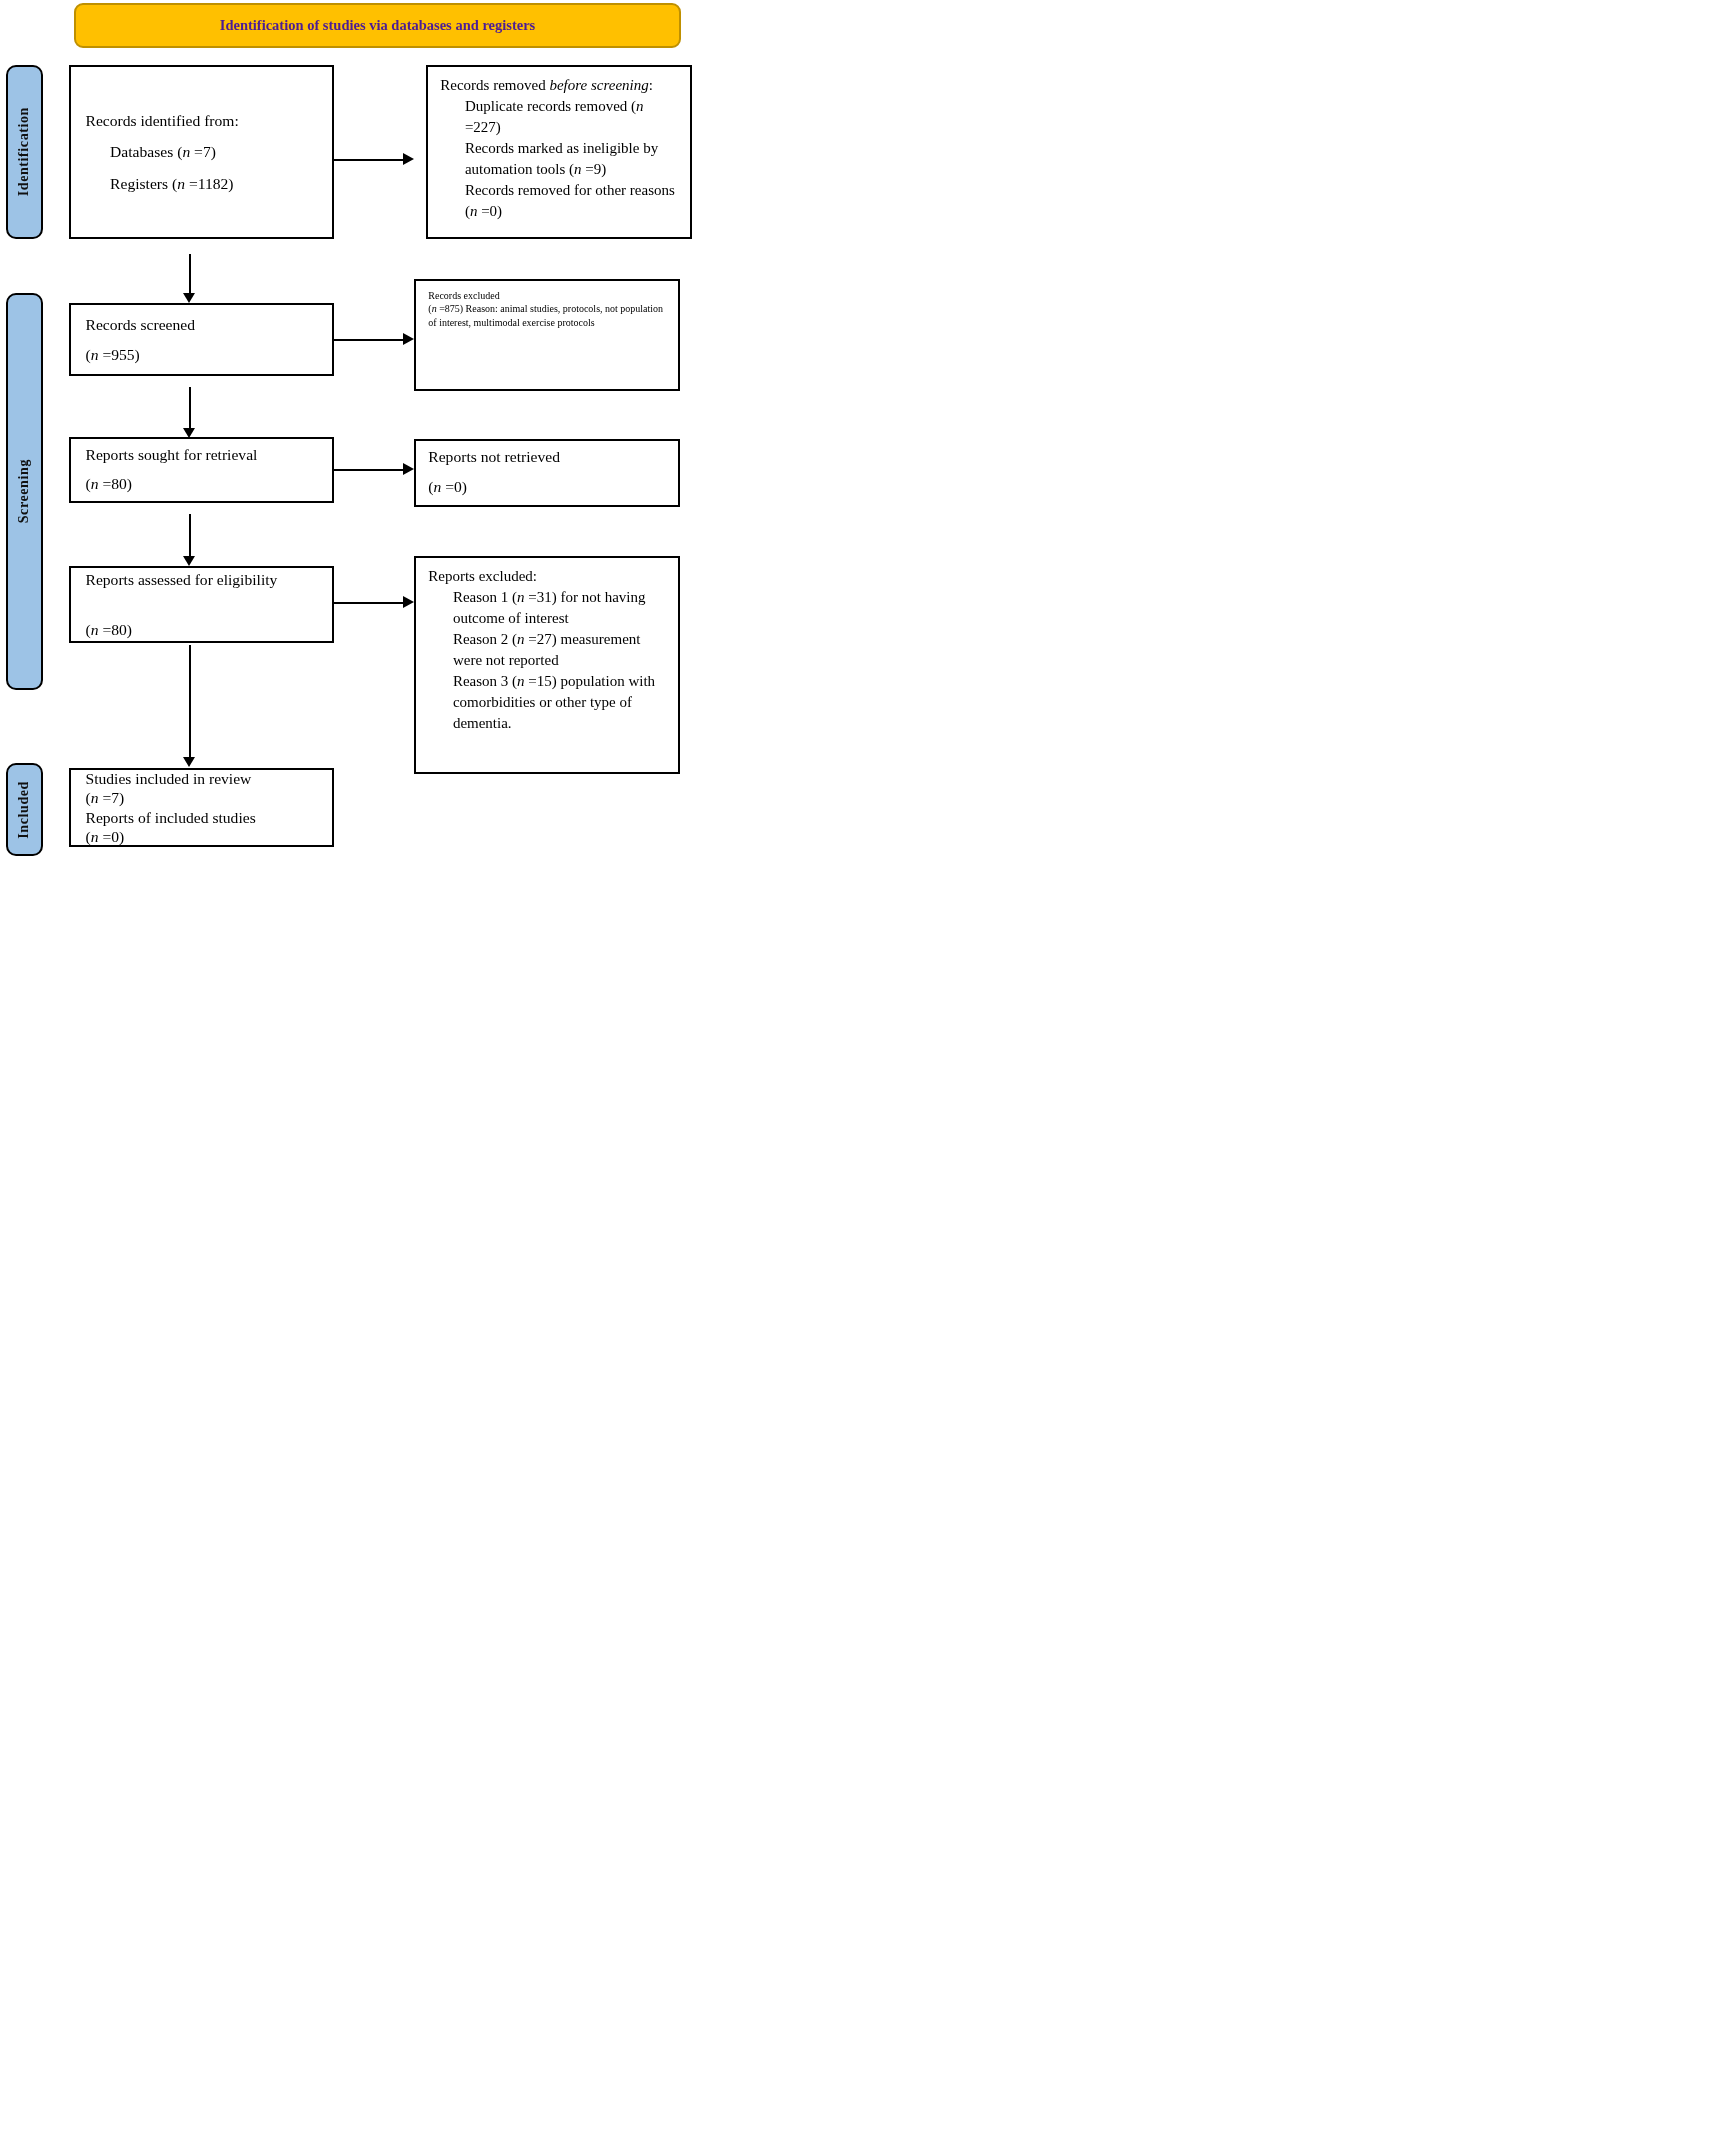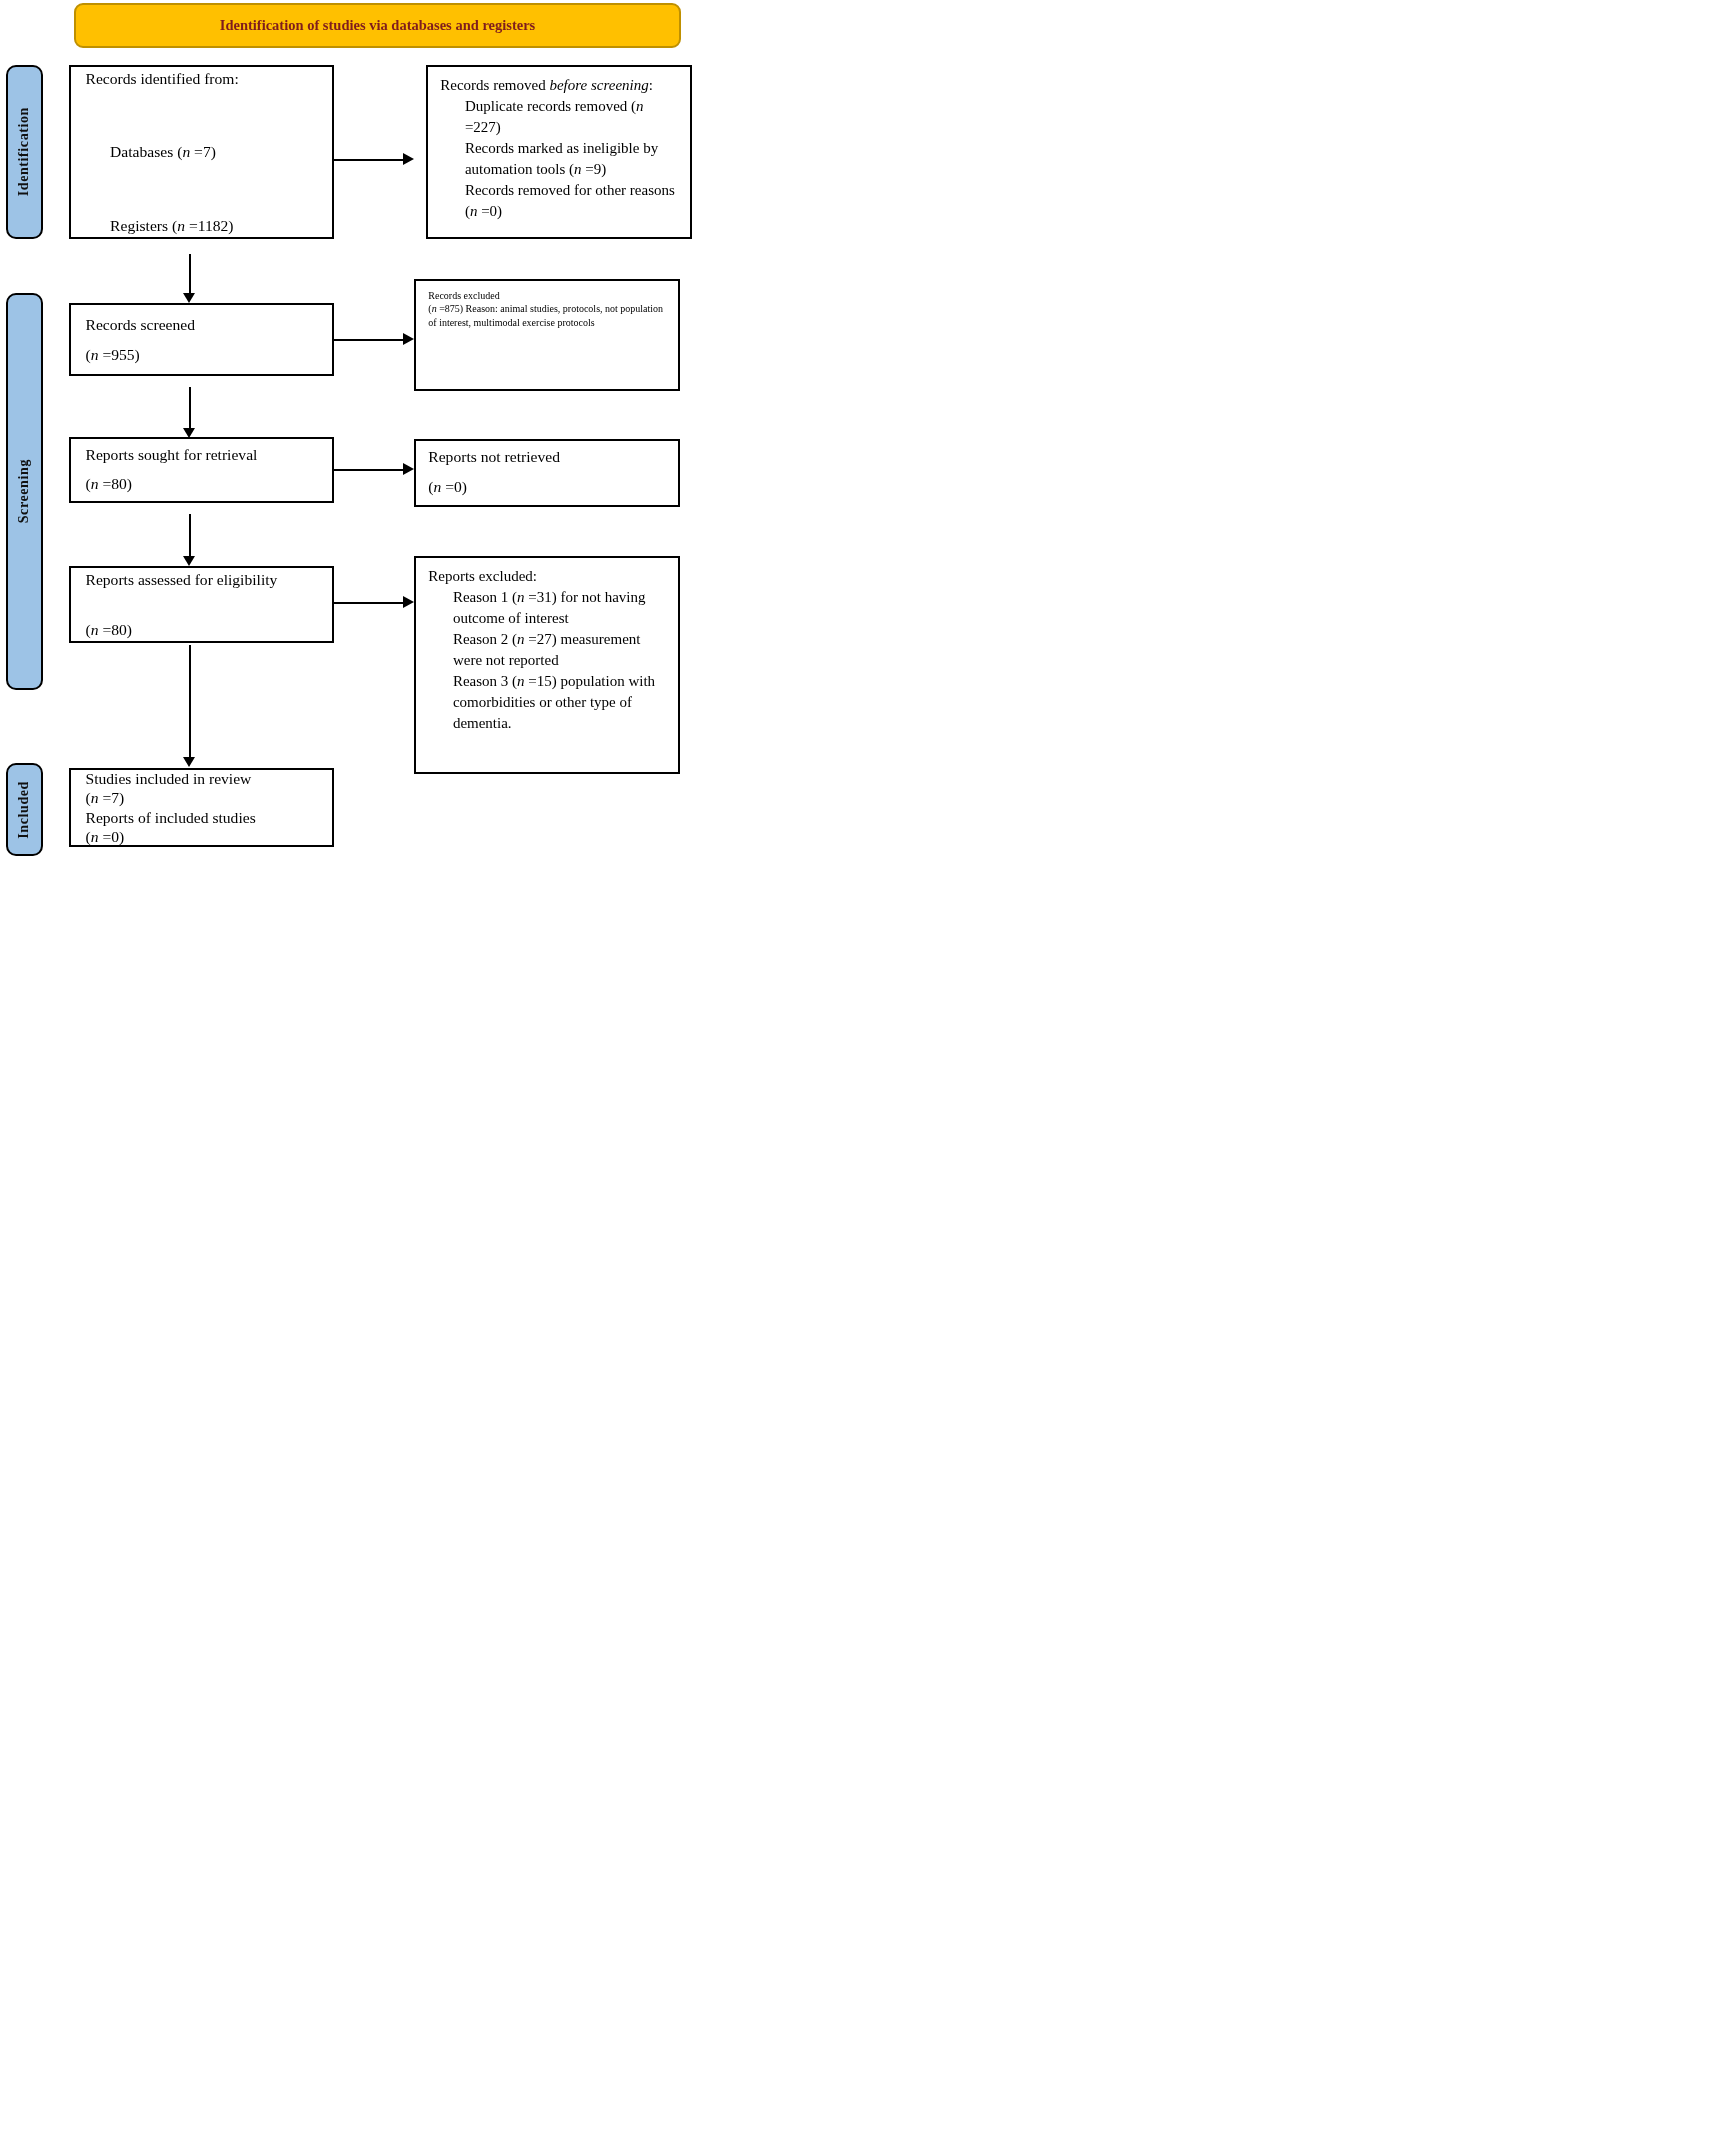--- a/index.html
+++ b/index.html
@@ -4,21 +4,21 @@
 <style>
   html,body{margin:0;padding:0;background:#ffffff;}
   body{font-family:"Liberation Serif","DejaVu Serif",serif;color:#000;}
   #canvas{position:relative;width:693px;height:871px;background:#fff;overflow:hidden;}
 
   
   .banner{
     position:absolute;left:74px;top:3.4px;width:607px;height:45px;
     background:#FFC000;border:2.2px solid #BF9000;border-radius:9px;
     display:flex;align-items:center;justify-content:center;
-    font-weight:bold;font-size:14.5px;color:#7f1d1d;
+    font-weight:bold;font-size:14.5px;color:#4c1d95;
     box-sizing:border-box;
   }
 
   
   .stage{
     position:absolute;left:5.6px;width:37px;
     background:#9DC3E6;border:2.8px solid #000;border-radius:10px;
     box-sizing:border-box;
     display:flex;align-items:center;justify-content:center;
   }
@@ -33,21 +33,21 @@
 
   
   .fbox{
     position:absolute;background:#fff;border:2.8px solid #000;
     box-sizing:border-box;font-size:15.6px;line-height:1.9;
     overflow:hidden;
   }
   .fbox.center{display:flex;flex-direction:column;justify-content:center;}
   .col-left{left:69px;width:265px;padding:3.4px 5.6px 3.4px 14.5px;}
   .col-right{left:414px;width:266px;padding:7.8px 7.8px 3.4px 12.3px;}
-  #box-identified{top:65px;height:174px;line-height:2.0;gap:42px;}
+  #box-identified{top:65px;height:174px;line-height:2.0;}
   #box-removed{top:65px;height:174px;line-height:1.4;font-size:15px;margin-left:12px;}
   #box-screened{top:303px;height:73px;}
   #box-excluded-records{top:279px;height:112px;line-height:1.35;font-size:10px;}
   #box-sought{top:437px;height:66px;line-height:1.85;}
   #box-not-retrieved{top:439px;height:68px;line-height:1.9;padding-top:3.4px;
     display:flex;flex-direction:column;justify-content:flex-end;}
   #box-assessed{top:566px;height:77px;gap:20px;}
   #box-excluded-reports{top:556px;height:218px;line-height:1.4;font-size:15px;}
   #box-included{top:768px;height:79px;line-height:1.25;}
 

